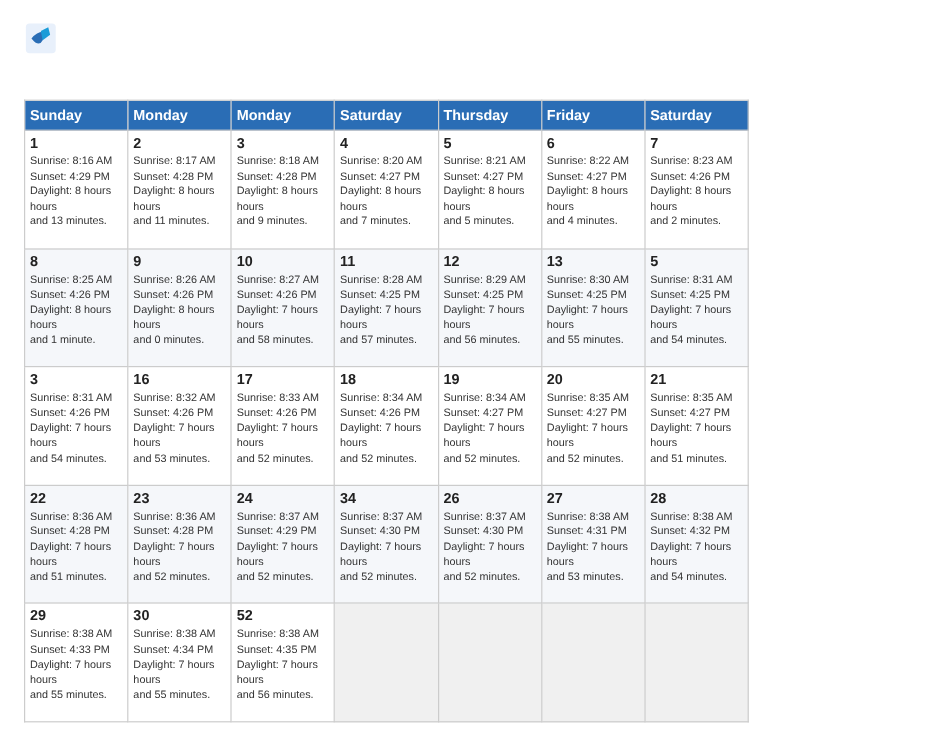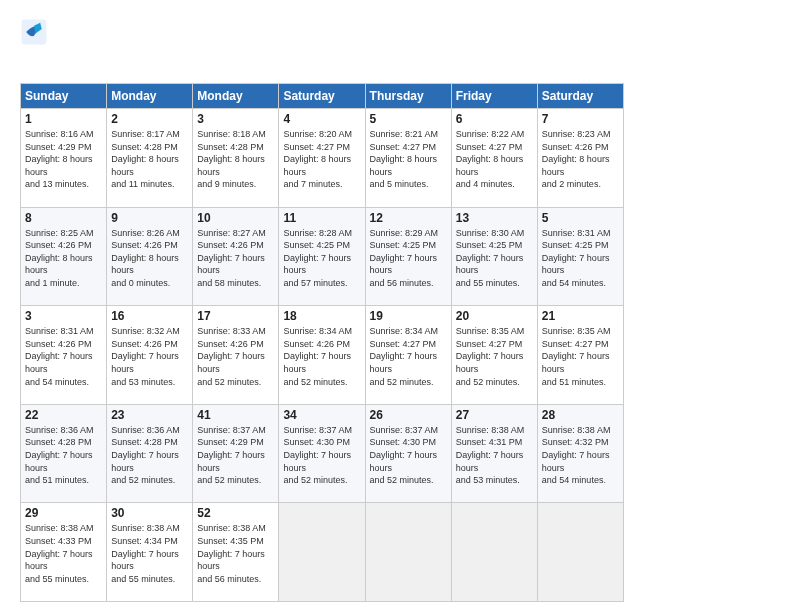--- a/index.html
+++ b/index.html
@@ -224,21 +224,21 @@
         <tr>
           <td>
           <div class="day-number">22</div>
           <div class="day-info">Sunrise: 8:36 AM<br>Sunset: 4:28 PM<br>Daylight: 7 hours hours<br>and 51 minutes.</div>
         </td>
           <td>
           <div class="day-number">23</div>
           <div class="day-info">Sunrise: 8:36 AM<br>Sunset: 4:28 PM<br>Daylight: 7 hours hours<br>and 52 minutes.</div>
         </td>
           <td>
-          <div class="day-number">41</div>
+          <div class="day-number">24</div>
           <div class="day-info">Sunrise: 8:37 AM<br>Sunset: 4:29 PM<br>Daylight: 7 hours hours<br>and 52 minutes.</div>
         </td>
           <td>
           <div class="day-number">34</div>
           <div class="day-info">Sunrise: 8:37 AM<br>Sunset: 4:30 PM<br>Daylight: 7 hours hours<br>and 52 minutes.</div>
         </td>
           <td>
           <div class="day-number">26</div>
           <div class="day-info">Sunrise: 8:37 AM<br>Sunset: 4:30 PM<br>Daylight: 7 hours hours<br>and 52 minutes.</div>
         </td>

